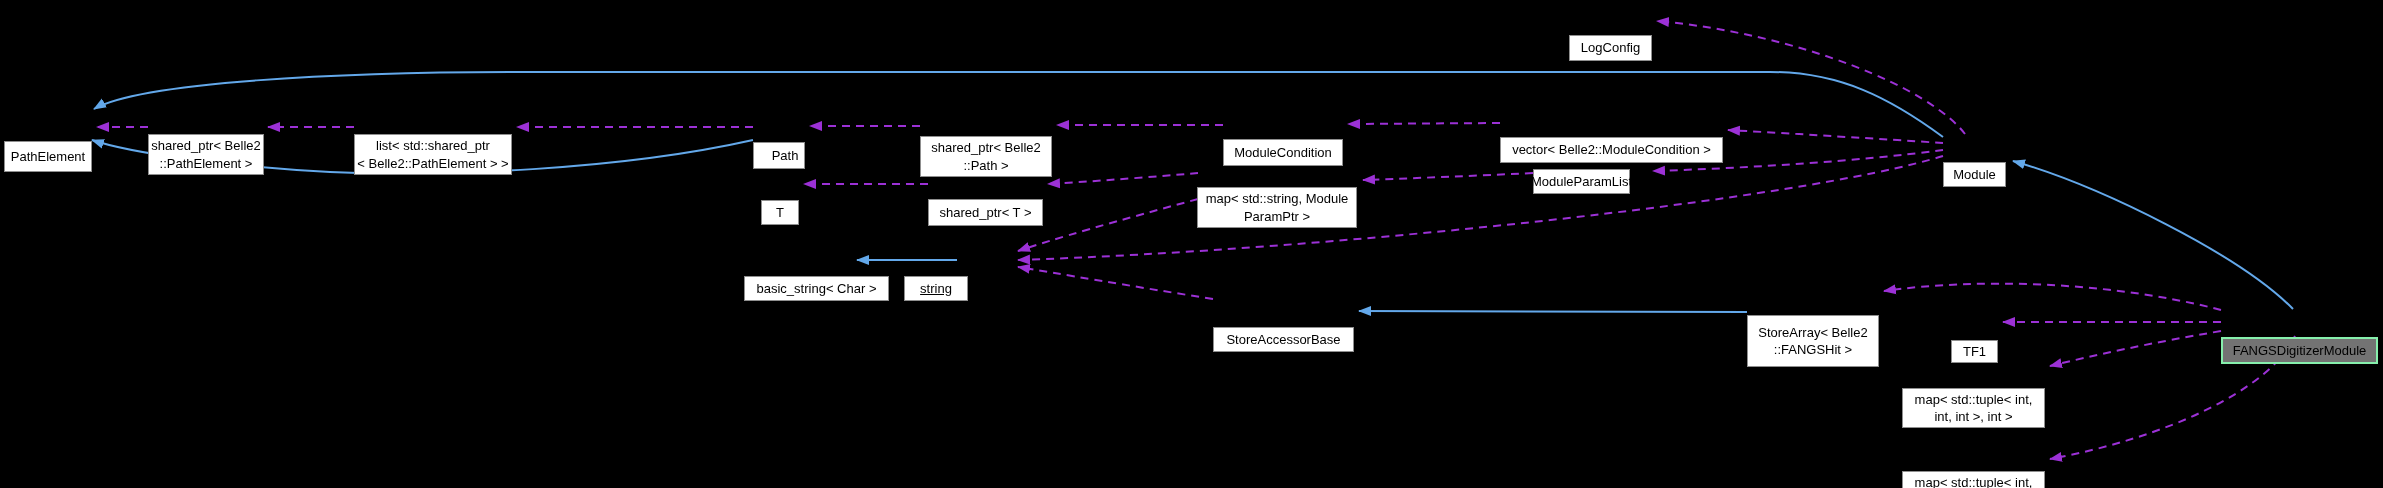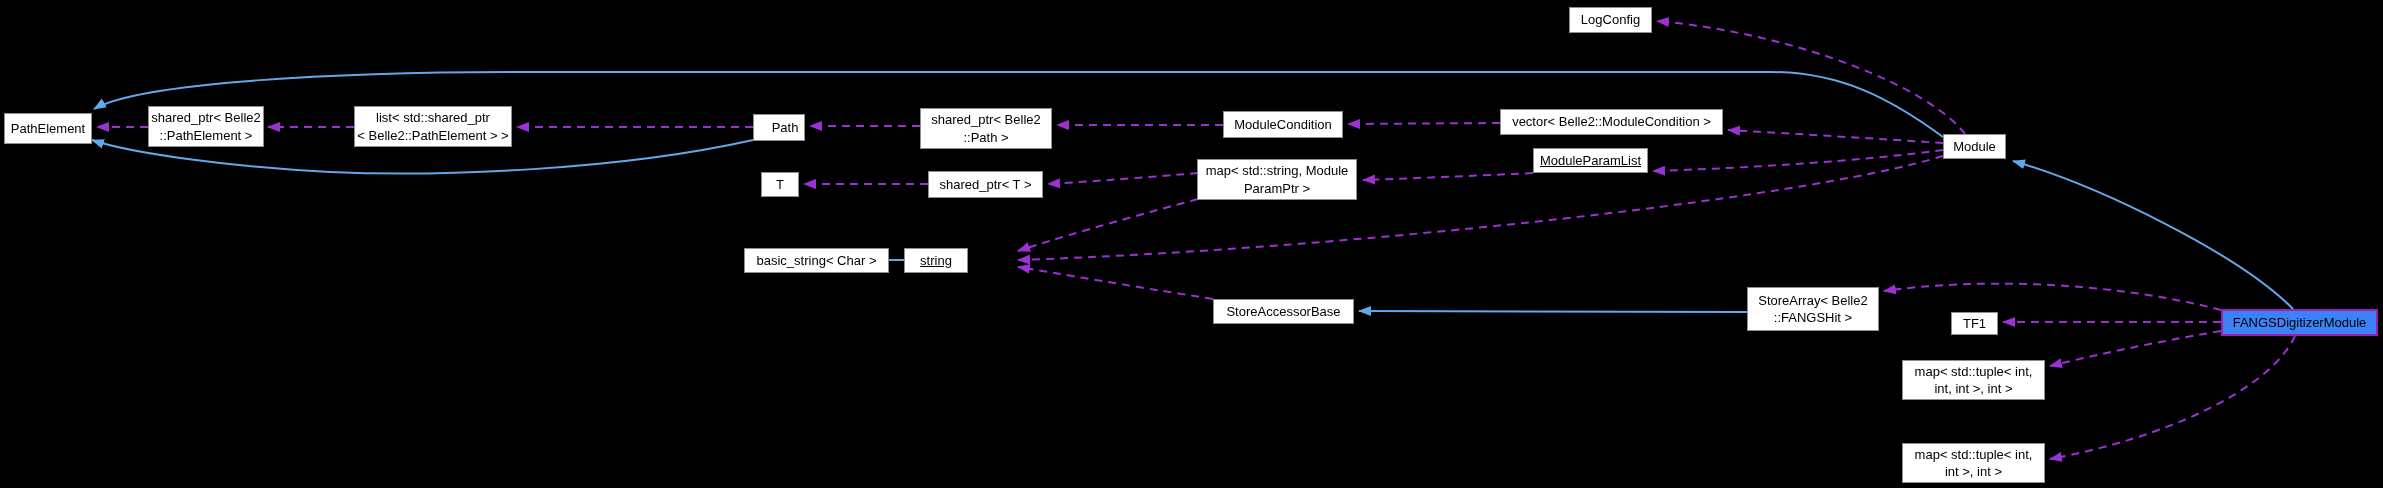--- a/index.html
+++ b/index.html
@@ -37,24 +37,25 @@
     border: 1.5px solid #8f8f8f;
     color: #000000;
     font-size: 13px;
     line-height: 1.32;
     display: flex;
     align-items: center;
     justify-content: center;
     text-align: center;
     white-space: pre-line;
     cursor: pointer;
+    margin-top: 28px;
   }
   .node.highlight {
-    background: #3b82f6;
-    border: 2px solid #a21caf;
+    background: #737373;
+    border: 2px solid #86efac;
     cursor: default;
   }
 </style>
 </head>
 <body>
 
 <div id="canvas">
     <svg id="edge-layer" width="2383" height="488" viewBox="0 0 2383 488">
       <defs>
         <marker id="arrow-inherit" markerUnits="userSpaceOnUse" markerWidth="16" markerHeight="14" refX="12" refY="6" orient="auto">
@@ -98,25 +99,25 @@
     <div class="node" style="left: 920px; top: 108px; width: 132px; height: 41px;">shared_ptr&lt; Belle2
 ::Path &gt;</div>
     <div class="node" style="left: 1223px; top: 111px; width: 120px; height: 27px;">ModuleCondition</div>
     <div class="node" style="left: 1500px; top: 109px; width: 223px; height: 26px;">vector&lt; Belle2::ModuleCondition &gt;</div>
     <div class="node" style="left: 1569px; top: 7px; width: 83px; height: 26px;">LogConfig</div>
     <div class="node" style="left: 1943px; top: 134px; width: 63px; height: 25px;">Module</div>
     <div class="node" style="left: 761px; top: 172px; width: 38px; height: 25px;">T</div>
     <div class="node" style="left: 928px; top: 171px; width: 115px; height: 27px;">shared_ptr&lt; T &gt;</div>
     <div class="node" style="left: 1197px; top: 159px; width: 160px; height: 41px;">map&lt; std::string, Module
 ParamPtr &gt;</div>
-    <div class="node" style="left: 1533px; top: 148px; width: 115px; height: 25px; text-decoration: underline;">ModuleParamList</div>
+    <div class="node" style="left: 1533px; top: 141px; width: 97px; height: 25px;">ModuleParamList</div>
     <div class="node" style="left: 744px; top: 248px; width: 145px; height: 25px;">basic_string&lt; Char &gt;</div>
     <div class="node" style="left: 904px; top: 248px; width: 64px; height: 25px; text-decoration: underline;">string</div>
     <div class="node" style="left: 1213px; top: 299px; width: 141px; height: 25px;">StoreAccessorBase</div>
-    <div class="node" style="left: 1747px; top: 287px; width: 132px; height: 44px;">StoreArray&lt; Belle2
+    <div class="node" style="left: 1747px; top: 287px; width: 132px; height: 52px;">StoreArray&lt; Belle2
 ::FANGSHit &gt;</div>
     <div class="node" style="left: 1951px; top: 312px; width: 47px; height: 23px;">TF1</div>
     <div class="node" style="left: 1902px; top: 360px; width: 143px; height: 40px;">map&lt; std::tuple&lt; int,
 int, int &gt;, int &gt;</div>
     <div class="node" style="left: 1902px; top: 443px; width: 143px; height: 40px;">map&lt; std::tuple&lt; int,
 int &gt;, int &gt;</div>
     <div class="node highlight" style="left: 2221px; top: 309px; width: 157px; height: 27px;">FANGSDigitizerModule</div>
   </div>
 
 </body></html>

